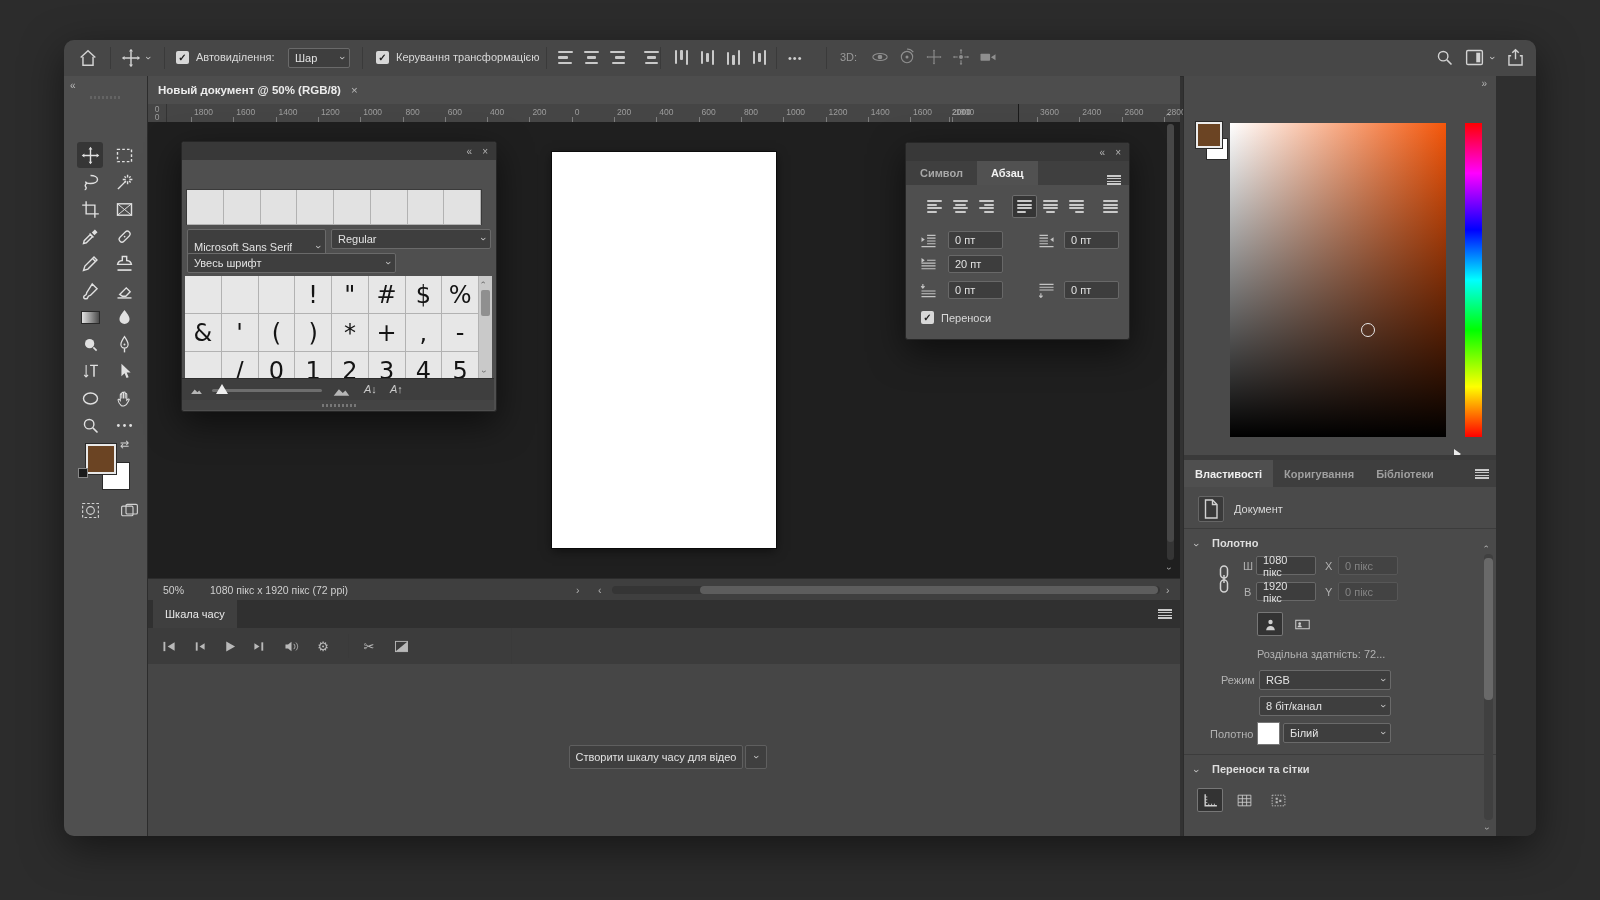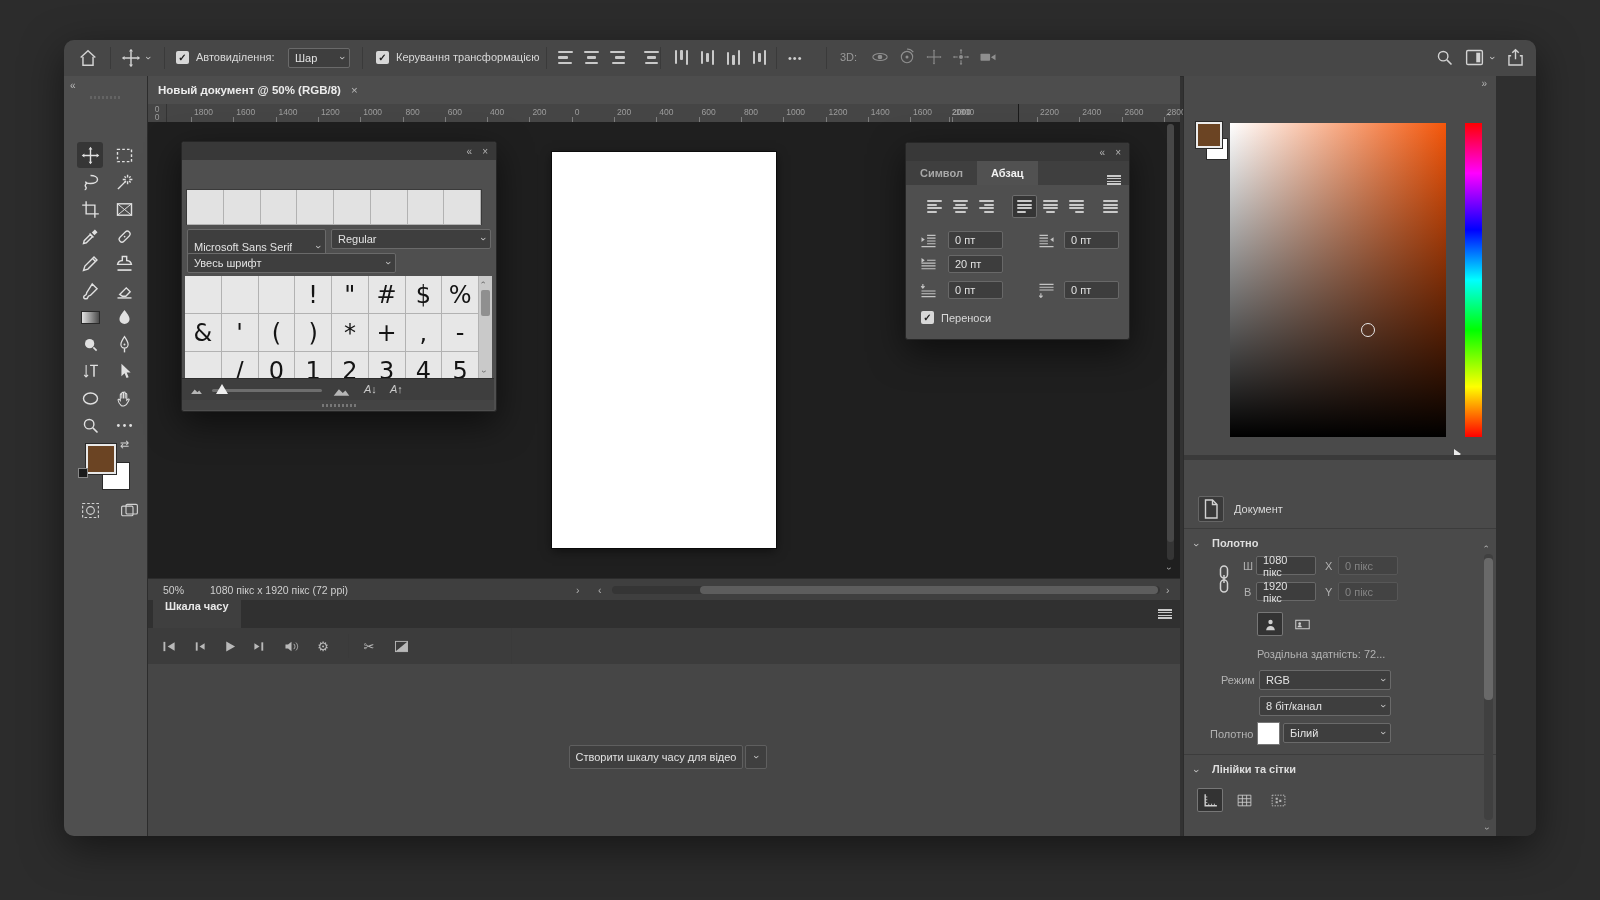--- a/index.html
+++ b/index.html
@@ -73,22 +73,22 @@
   .dtab{height:27px;padding:0 11px;display:flex;align-items:center;font-size:11px;color:#9f9f9f;font-weight:bold}
   .dtab.act{background:#4f4f4f;color:#efefef}
   .sechead{font-size:11px;font-weight:bold;color:#dedede}
   .slabel{font-size:11px;color:#b2b2b2}
   .obtn{position:absolute;width:26px;height:24px;border-radius:2px;display:flex;align-items:center;
         justify-content:center;color:#cfcfcf}
   .obtn.sel{background:#333;box-shadow:inset 0 0 0 1px #777}
   .obtn svg{width:17px;height:17px}
   
   .tlstrip{left:84px;top:560px;width:1032px;height:28px;background:#303030;border-bottom:1px solid #262626}
-  .tltab{height:28px;background:#3f3f3f;color:#e9e9e9;font-size:11px;font-weight:bold;
-         display:flex;align-items:flex-start;padding:0 12px}
+  .tltab{height:28px;background:#3f3f3f;color:#e9e9e9;font-size:11px;font-weight:normal;
+         display:flex;align-items:center;padding:0 12px}
   .tlbar{left:84px;top:588px;width:1032px;height:36px;background:#3c3c3c;border-bottom:1px solid #2e2e2e}
   .tlbtn{position:absolute;width:22px;height:18px;top:9px;color:#b9b9b9;display:flex;
          align-items:center;justify-content:center}
   .tlbtn svg{width:15px;height:13px}
   .tlcontent{left:84px;top:624px;width:1032px;height:172px;background:#464646}
   .createbtn{position:absolute;background:#3f3f3f;border:1px solid #5f5f5f;border-radius:2px;
              color:#e2e2e2;font-size:11px;display:flex;align-items:center;justify-content:center}
   .tri-r{width:0;height:0;border-top:5px solid transparent;border-bottom:5px solid transparent;border-left:7px solid #eaeaea}
   .thumbtri{width:0;height:0;border-left:6px solid transparent;border-right:6px solid transparent;border-bottom:10px solid #ededed}
 </style>
@@ -413,21 +413,21 @@
       <span class="rlabel" style="left: 451px;">200</span>
       <span class="rlabel" style="left: 493.3px;">400</span>
       <span class="rlabel" style="left: 535.6px;">600</span>
       <span class="rlabel" style="left: 577.9px;">800</span>
       <span class="rlabel" style="left: 620.2px;">1000</span>
       <span class="rlabel" style="left: 662.5px;">1200</span>
       <span class="rlabel" style="left: 704.8px;">1400</span>
       <span class="rlabel" style="left: 747.1px;">1600</span>
       <span class="rlabel" style="left: 789.4px;">1800</span>
       <span class="rlabel" style="left: 786px; font-weight: bold;">2000</span>
-      <span class="rlabel" style="left: 874px;">2200</span>
+      <span class="rlabel" style="left: 874px;">3600</span>
       <span class="rlabel" style="left: 916.3px;">2400</span>
       <span class="rlabel" style="left: 958.6px;">2600</span>
       <span class="rlabel" style="left: 1000.9px;">2800</span>
     </div>
   <div class="abs ruler" style="left:84px;top:64px;width:18px;height:18px;border-bottom:1px solid #333;border-right:1px solid #333"></div>
   <div class="abs ruler" style="left:84px;top:82px;width:18px;height:456px;border-right:1px solid #333" id="left-ruler">
       <span class="vlabel" style="top: -16px;">0
 0</span>
       <span class="vlabel" style="top: 31px;">0</span>
       <span class="vlabel" style="top: 70px;">2
@@ -757,20 +757,37 @@
 
     <div class="abs" style="left:22px;top:62px;width:20px;height:20px;background:#fff;border:1px solid #2a2a2a"></div>
     <div class="abs" style="left: 12px; top: 46px; width: 22px; height: 22px; border: 2px solid rgb(236, 236, 236); box-shadow: rgb(42, 42, 42) 0px 0px 0px 1px; background: rgb(107, 68, 35);" id="dock-fg-swatch"></div>
     <div class="abs" id="color-field" style="left: 46px; top: 47px; width: 216px; height: 314px; background: linear-gradient(to top, rgb(0, 0, 0), rgba(0, 0, 0, 0)), linear-gradient(to right, rgb(255, 255, 255), rgb(244, 86, 10));">
       <div style="position:absolute;left:131px;top:200px;width:12px;height:12px;border:1.5px solid #e8e8e8;border-radius:50%"></div>
     </div>
     <div class="tri-r abs" style="left:270px;top:373px"></div>
     <div class="abs" id="hue-strip" style="left: 281px; top: 47px; width: 17px; height: 314px; background: linear-gradient(rgb(255, 0, 0) 0%, rgb(255, 0, 255) 16%, rgb(0, 0, 255) 34%, rgb(0, 255, 255) 50%, rgb(0, 255, 0) 66%, rgb(255, 255, 0) 84%, rgb(255, 0, 0) 100%);"></div>
 
     <div class="abs" style="left:0;top:379px;width:313px;height:5px;background:#3a3a3a"></div>
+    <div class="docktabs" style="position:absolute;left:0;top:384px;width:313px">
+      <div class="dtab act">
+          <span>Властивості</span>
+        </div>
+      <div class="dtab">
+          <span>Коригування</span>
+        </div>
+      <div class="dtab">
+          <span>Бібліотеки</span>
+        </div>
+      <div class="hamb" style="margin-left:auto;margin-right:8px;margin-bottom:8px">
+          <span></span>
+          <span></span>
+          <span></span>
+          <span></span>
+        </div>
+    </div>
     <div class="abs ico" style="left:14px;top:420px;width:24px;height:24px;background:#3a3a3a;border:1px solid #666;border-radius:2px" id="i-doc">
         <svg viewBox="0 0 24 24" fill="none" stroke="currentColor" stroke-width="1.6">
           <path d="M6.5 3h7L18 7.5V21H6.5z" stroke-width="1.4"></path>
           <path d="M13.5 3v4.5H18" stroke-width="1.4"></path>
         </svg>
       </div>
     <span class="abs lbl" style="left:50px;top:427px">Документ</span>
     <div class="abs" style="left:0;top:452px;width:313px;height:1px;background:#3c3c3c"></div>
     <span class="abs chevd" style="left:10px;top:464px">›</span>
     <span class="abs sechead" style="left:28px;top:461px">Полотно</span>
@@ -824,21 +841,21 @@
     </div>
     <span class="abs slabel" style="left:26px;top:652px">Полотно</span>
     <div class="abs" style="left:73px;top:646px;width:21px;height:21px;background:#fff;border:1px solid #777"></div>
     <div class="abs dd" style="left:99px;top:647px;width:108px;height:20px">
       <span>Білий</span>
       <span class="spacer"></span>
         <span class="chevd">›</span>
     </div>
     <div class="abs" style="left:0;top:678px;width:313px;height:1px;background:#3c3c3c"></div>
     <span class="abs chevd" style="left:10px;top:690px">›</span>
-    <span class="abs sechead" style="left:28px;top:687px">Лінійки та сітки</span>
+    <span class="abs sechead" style="left:28px;top:687px">Переноси та сітки</span>
     <div class="obtn sel" style="left:13px;top:712px" id="i-rulercorner">
         <svg viewBox="0 0 24 24" fill="none" stroke="currentColor" stroke-width="1.6">
           <path d="M4.5 3v16.5H21" stroke-width="2"></path>
           <path d="M4.5 7h3M4.5 11h3M4.5 15h3M9.5 19.5v-3M13.5 19.5v-3M17.5 19.5v-3" stroke-width="1.2"></path>
         </svg>
       </div>
     <div class="obtn" style="left:47px;top:712px" id="i-grid">
         <svg viewBox="0 0 24 24" fill="none" stroke="currentColor" stroke-width="1.6">
           <path d="M3 4.5h18v15H3zM9 4.5v15M15 4.5v15M3 9.5h18M3 14.5h18" stroke-width="1.2"></path>
         </svg>

